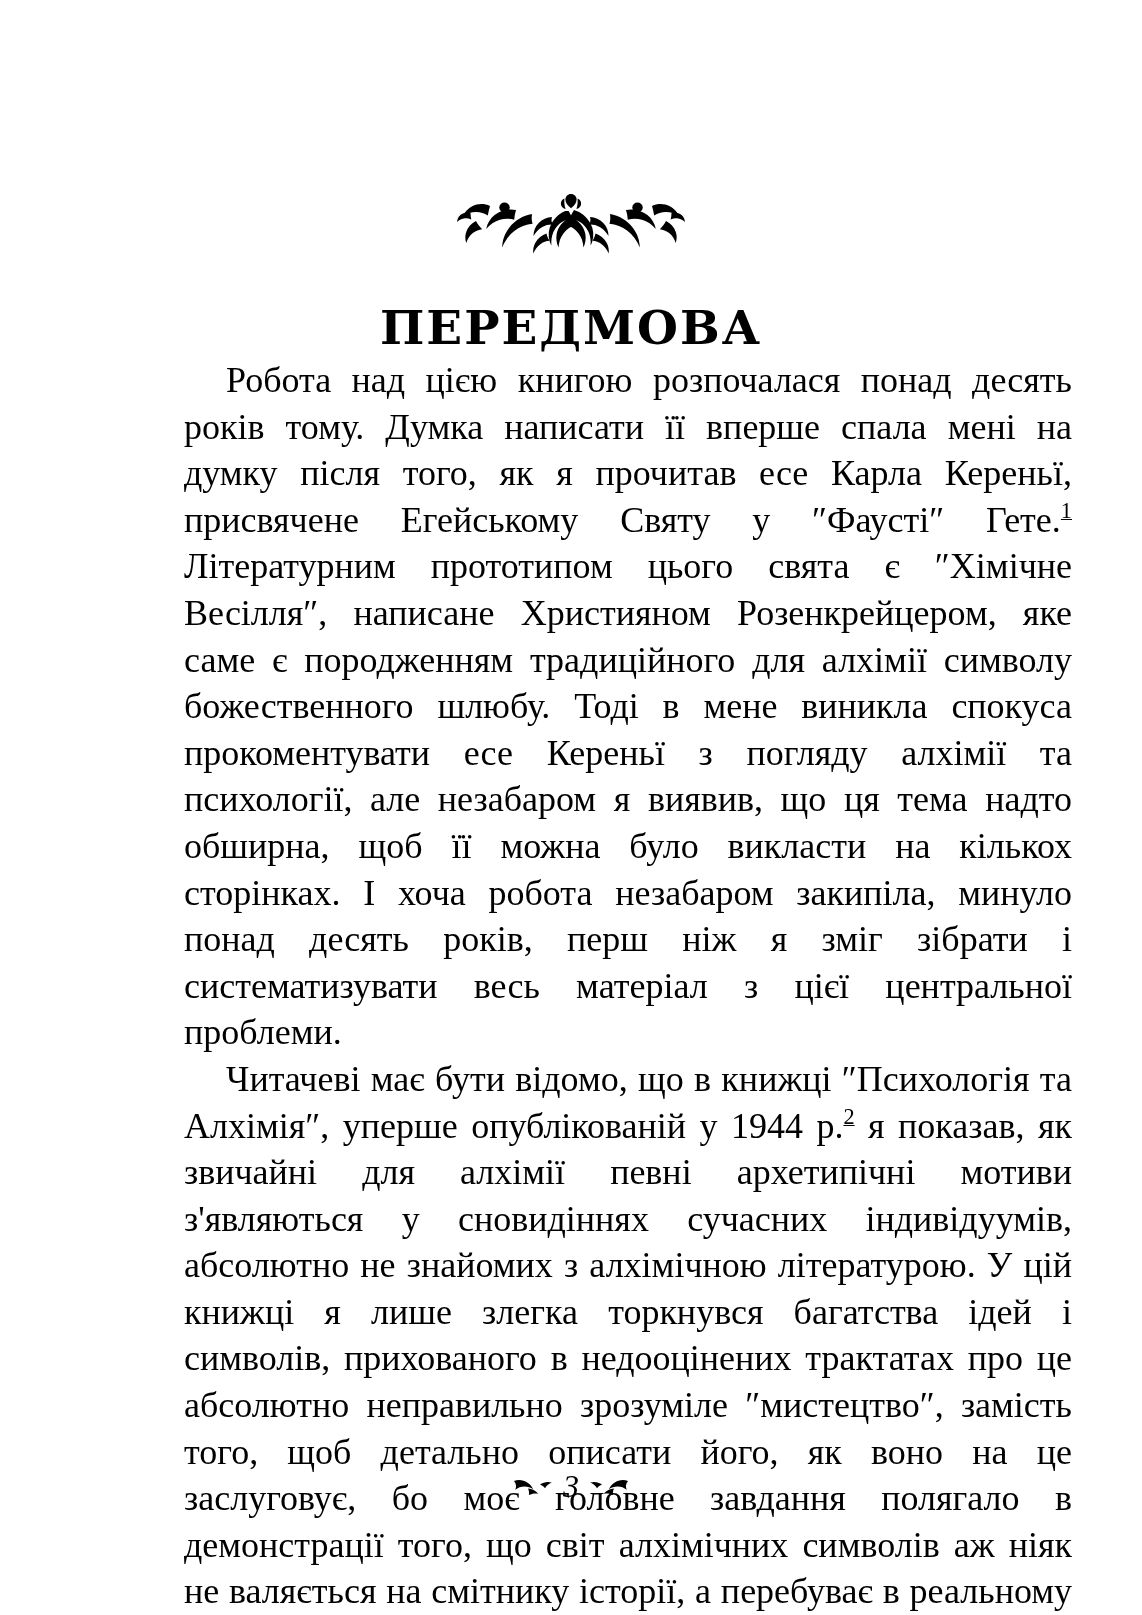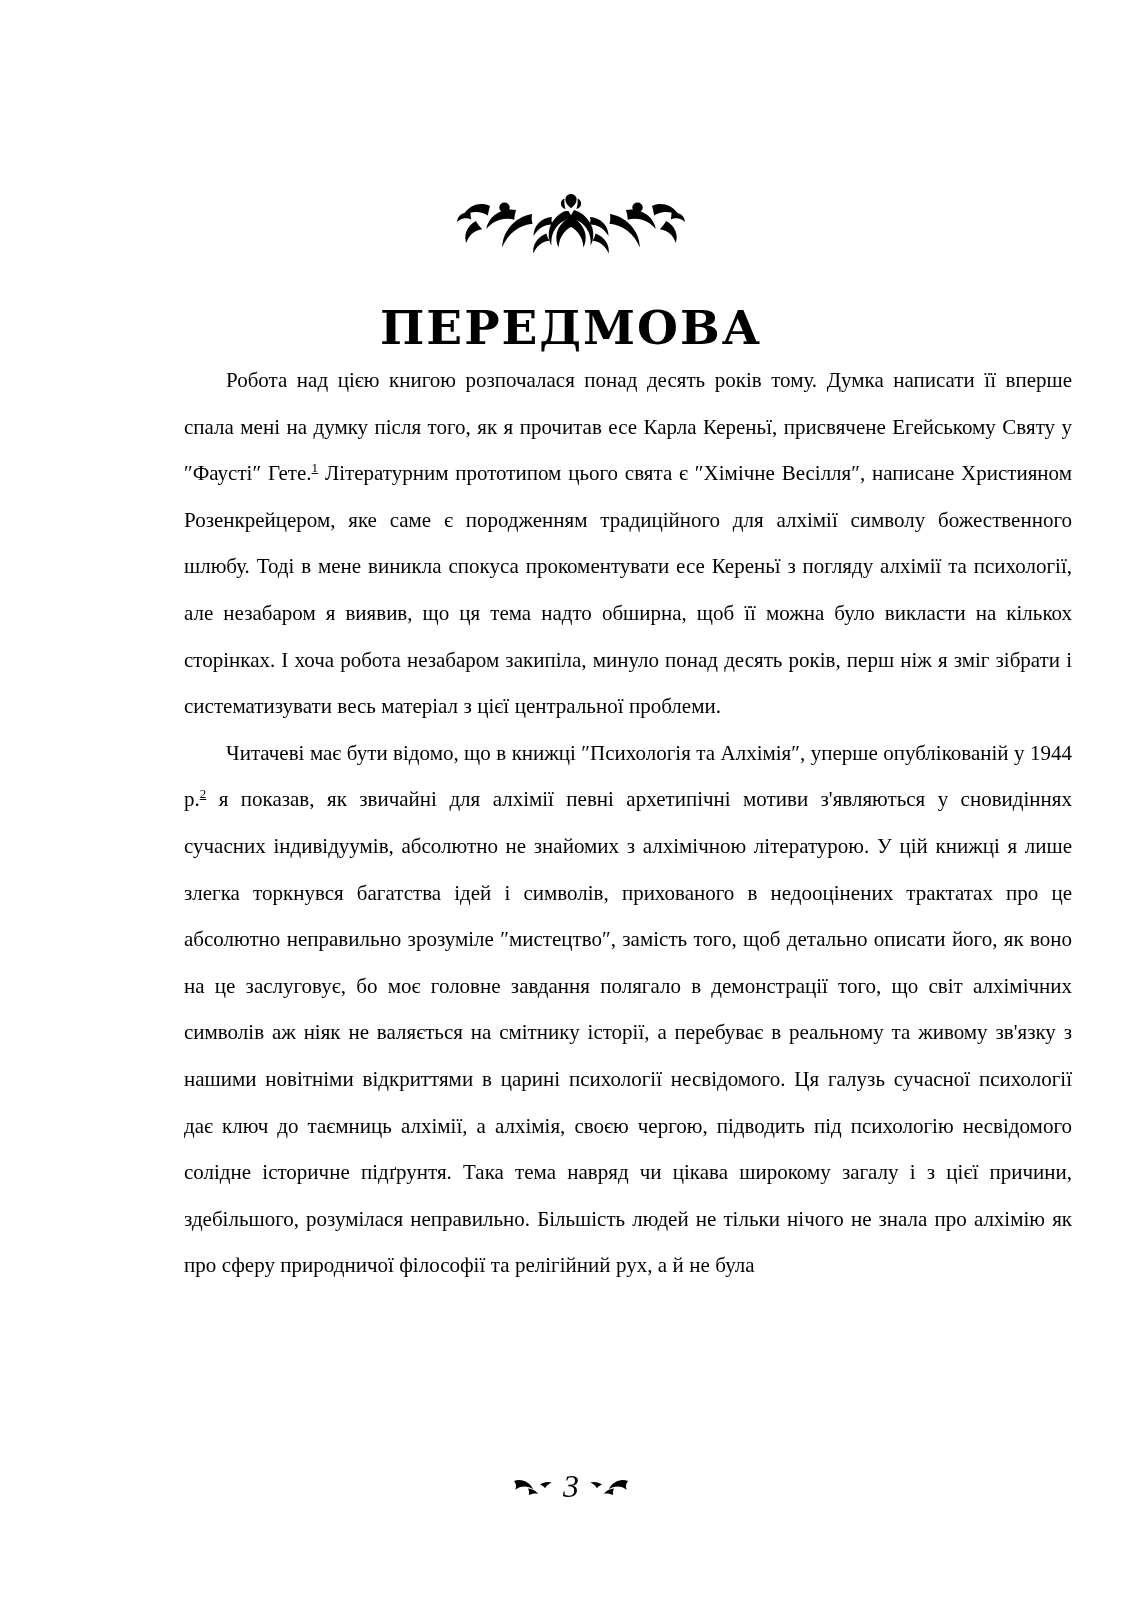--- a/index.html
+++ b/index.html
@@ -57,21 +57,21 @@
     top: 357px;
     left: 128px;
     width: 888px;
   }
 
   .para {
     margin: 0;
     text-align: justify;
     text-justify: inter-word;
     text-indent: 42px;
-    font-size: 21px;
+    font-size: 36px;
     line-height: 46.6px;
     hyphens: none;
     word-spacing: 0.2px;
   }
 
   .para + .para {
     margin-top: 0;
   }
 
   

